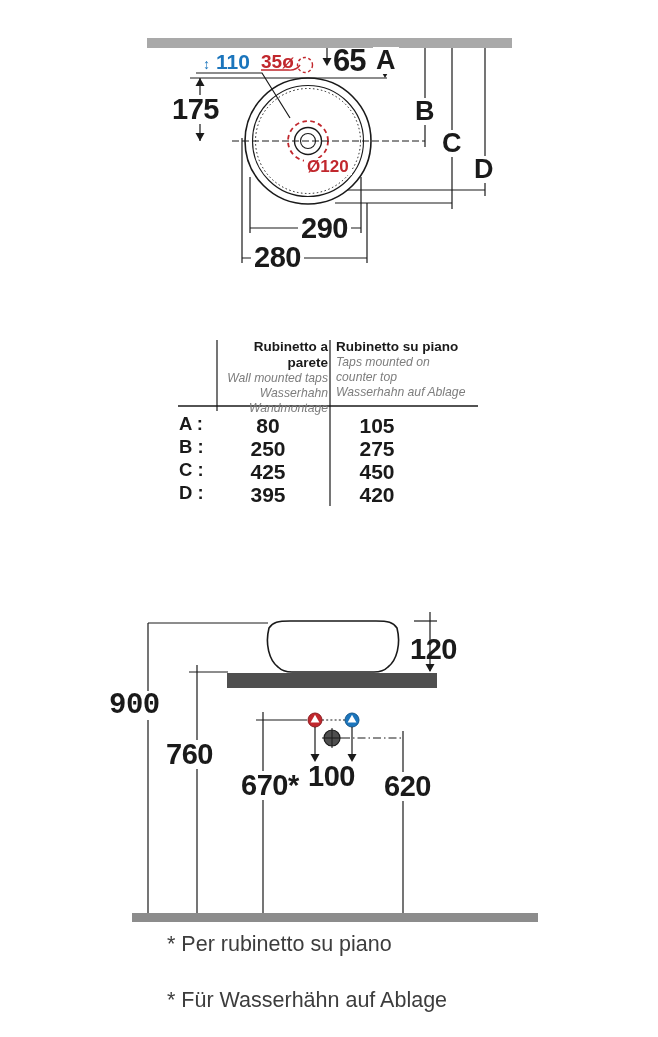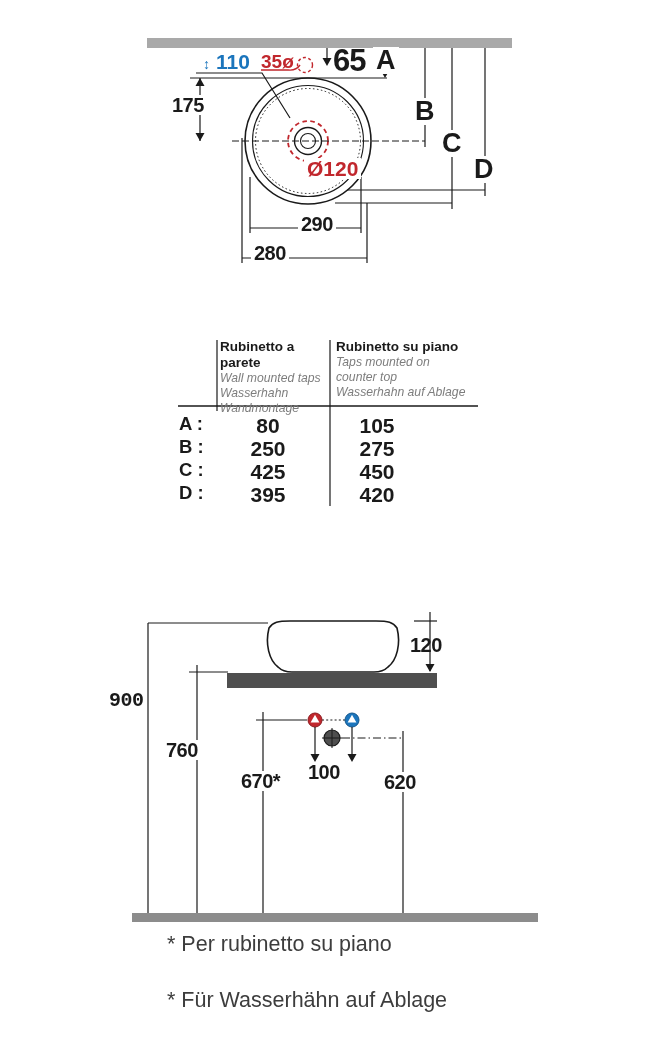--- a/index.html
+++ b/index.html
@@ -3,28 +3,28 @@
 <meta charset="utf-8">
 <style>
   html,body{margin:0;padding:0;background:#fff;}
   #sheet{
     position:relative;width:658px;height:1037px;background:#fff;overflow:hidden;
     font-family:"Liberation Sans",sans-serif;color:#1a1a1a;
   }
   #linework{position:absolute;left:0;top:0;}
   .lbl{position:absolute;font-weight:bold;white-space:nowrap;line-height:1;color:#1a1a1a;}
   .bg{background:#fff;padding:0 3px;}
-  .big{font-size:20px;letter-spacing:-0.5px;}
+  .big{font-size:29px;letter-spacing:-0.5px;}
   .ref{font-size:27px;}
   .blue{color:#1b75bc;}
   .red{color:#c1272d;}
   .tbl-title{font-size:13.5px;font-weight:bold;line-height:16px;}
   .tbl-sub{font-size:12.2px;font-style:italic;font-weight:normal;color:#7d7d7d;line-height:15px;}
   .tbl-col{position:absolute;}
-  .center{text-align:left;}
+  .center{text-align:right;}
   .rowlbl{font-size:18.5px;}
   .rowval{font-size:21px;text-align:center;width:60px;}
   .note{position:absolute;font-size:21.5px;color:#3d3d3d;white-space:nowrap;line-height:1;margin-left:36px;}
 </style>
 </head>
 <body>
 
 <div id="sheet">
 
   <svg id="linework" width="658" height="1037" viewBox="0 0 658 1037">
@@ -114,21 +114,21 @@
       <rect x="132" y="913" width="406" height="9" fill="#8c8c8c" stroke="none"></rect>
     </g>
   </svg>
 
   <span class="lbl blue" style="left:203px;top:57px;font-size:14px;">↕</span>
   <span class="lbl blue" style="left:216px;top:51px;font-size:21px;">110</span>
   <span class="lbl red" style="left:261px;top:52px;font-size:19px;">35ø</span>
   <span class="lbl" style="left:333px;top:45px;font-size:31px;letter-spacing:-1px;">65</span>
   <span class="lbl ref bg" style="left:373px;top:47px;">A</span>
   <span class="lbl big bg" style="left:169px;top:95px;">175</span>
-  <span class="lbl red bg" style="left:304px;top:158px;font-size:21px;">Ø120</span>
+  <span class="lbl red bg" style="left:304px;top:158px;font-size:17px;">Ø120</span>
   <span class="lbl ref bg" style="left:412px;top:98px;">B</span>
   <span class="lbl ref bg" style="left:439px;top:130px;">C</span>
   <span class="lbl ref bg" style="left:471px;top:156px;">D</span>
   <span class="lbl big bg" style="left:298px;top:214px;">290</span>
   <span class="lbl big bg" style="left:251px;top:243px;">280</span>
 
   <div class="tbl-col center" style="left:220px;top:339px;width:108px;">
     <div class="tbl-title">Rubinetto a parete</div>
     <div class="tbl-sub">Wall mounted taps</div>
     <div class="tbl-sub">Wasserhahn</div>

